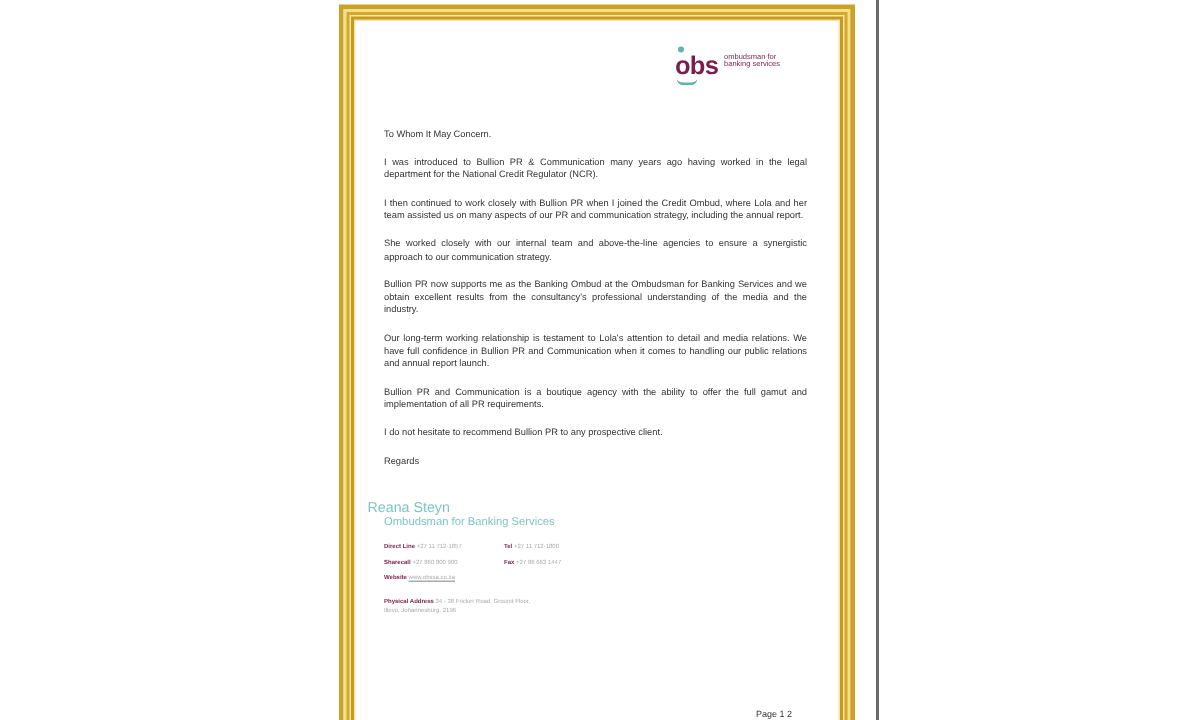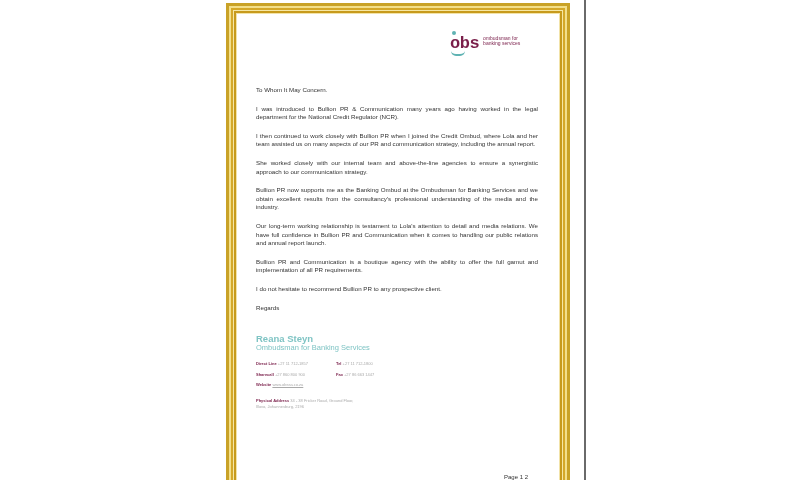--- a/index.html
+++ b/index.html
@@ -3,28 +3,28 @@
 <meta charset="utf-8">
 <style>
   html, body { margin:0; padding:0; }
   body { width:800px; height:480px; background:#ffffff; position:relative; overflow:hidden; font-family:"Liberation Sans", sans-serif; }
   .right-rule { position:absolute; left:584px; top:0; width:2px; height:480px; background:#6a6a6a; }
   .frame { position:absolute; left:226px; top:3px; width:344px; height:490px;
     border:3px solid #c9a227; box-sizing:border-box;
     box-shadow: inset 0 0 0 2px #f3df8a, inset 0 0 0 4px #d4a829, inset 0 0 0 5px #f6e7a4, inset 0 0 0 7px #c79a1c, inset 0 0 0 8px #f2e3a8; }
   .page { position:absolute; left:240px; top:16px; width:316px; height:470px; background:#fff; }
   .logo { position:absolute; left:450px; top:34px; display:flex; align-items:center; }
-  .logo-mark { font-family:Liberation Mono, monospace; font-weight:bold; font-size:17px; color:#7a1f4a; letter-spacing:-0.5px; position:relative; }
+  .logo-mark { font-family:Liberation Sans, sans-serif; font-weight:bold; font-size:17px; color:#7a1f4a; letter-spacing:-0.5px; position:relative; }
   .logo-mark .dot { position:absolute; left:2px; top:-3px; width:4px; height:4px; border-radius:50%; background:#5fb3b3; }
   .logo-mark .smile { position:absolute; left:1px; bottom:-3px; width:14px; height:3px; border-bottom:2px solid #5fb3b3; border-radius:0 0 8px 8px; }
   .logo-text { margin-left:4px; font-size:5px; line-height:5px; color:#7a1f4a; }
   .logo-sub { font-size:3px; color:#5fb3b3; margin-top:1px; }
   .body-text { position:absolute; left:256px; top:86px; width:282px; font-family:"Liberation Sans", sans-serif; font-size:6.2px; line-height:8.6px; color:#333; text-align:justify; }
   .body-text p { margin:0 0 10px 0; }
-  .sig-name { position:absolute; left:256px; top:333px; font-size:9.5px; font-weight:bold; color:#7fc4c4; }
+  .sig-name { position:absolute; left:245px; top:333px; font-size:9.5px; font-weight:normal; color:#7fc4c4; }
   .sig-title { position:absolute; left:256px; top:343px; font-size:7.5px; color:#7fc4c4;text-align:right; }
   .contact { position:absolute; font-size:4px; color:#aaa; }
   .contact b { color:#7a1f4a; font-weight:bold; }
   .contact u { color:#aaa; }
   .page-num { position:absolute; left:504px; top:474px; font-size:6px; color:#333; }
 </style>
 </head>
 <body>
 
 <div class="right-rule"></div>

